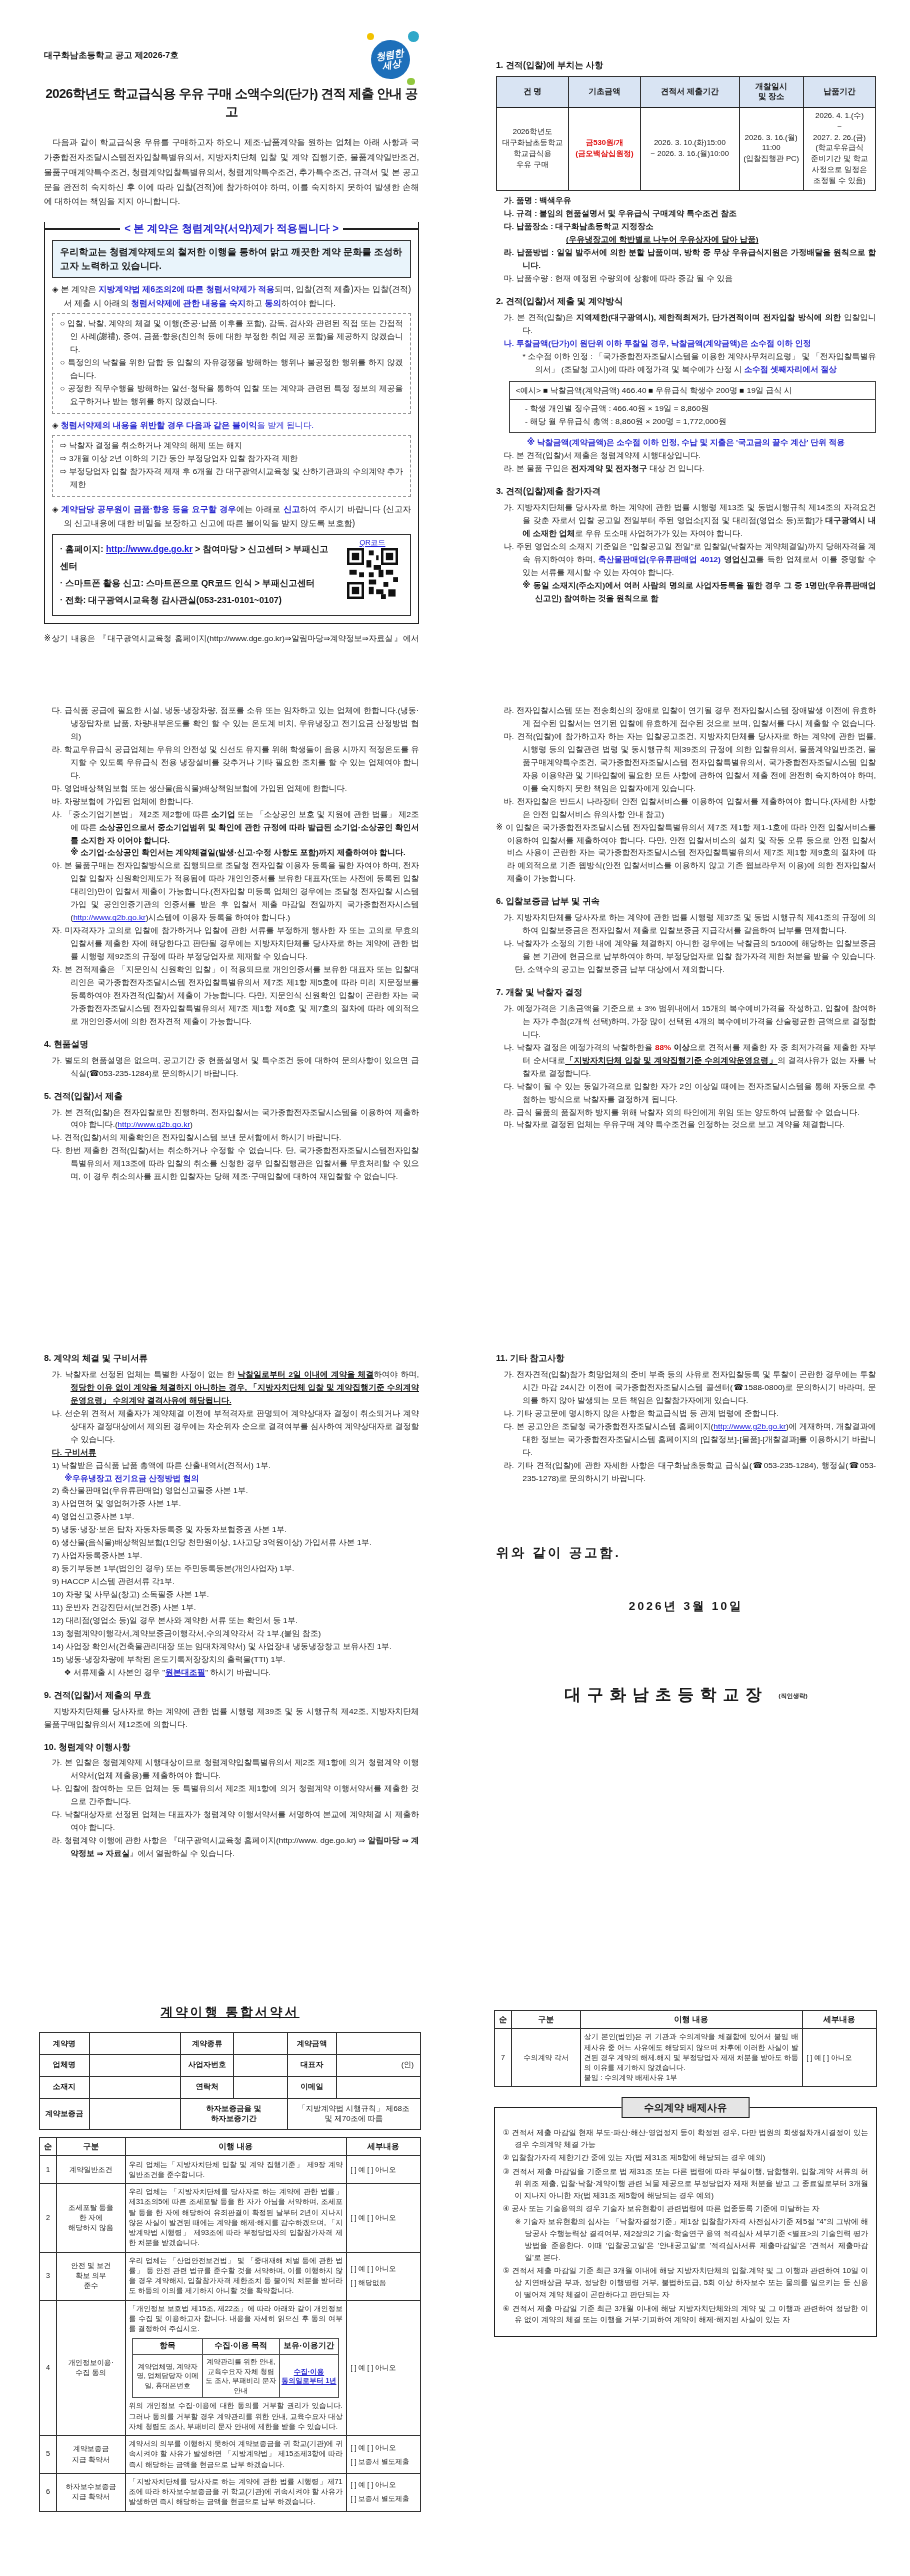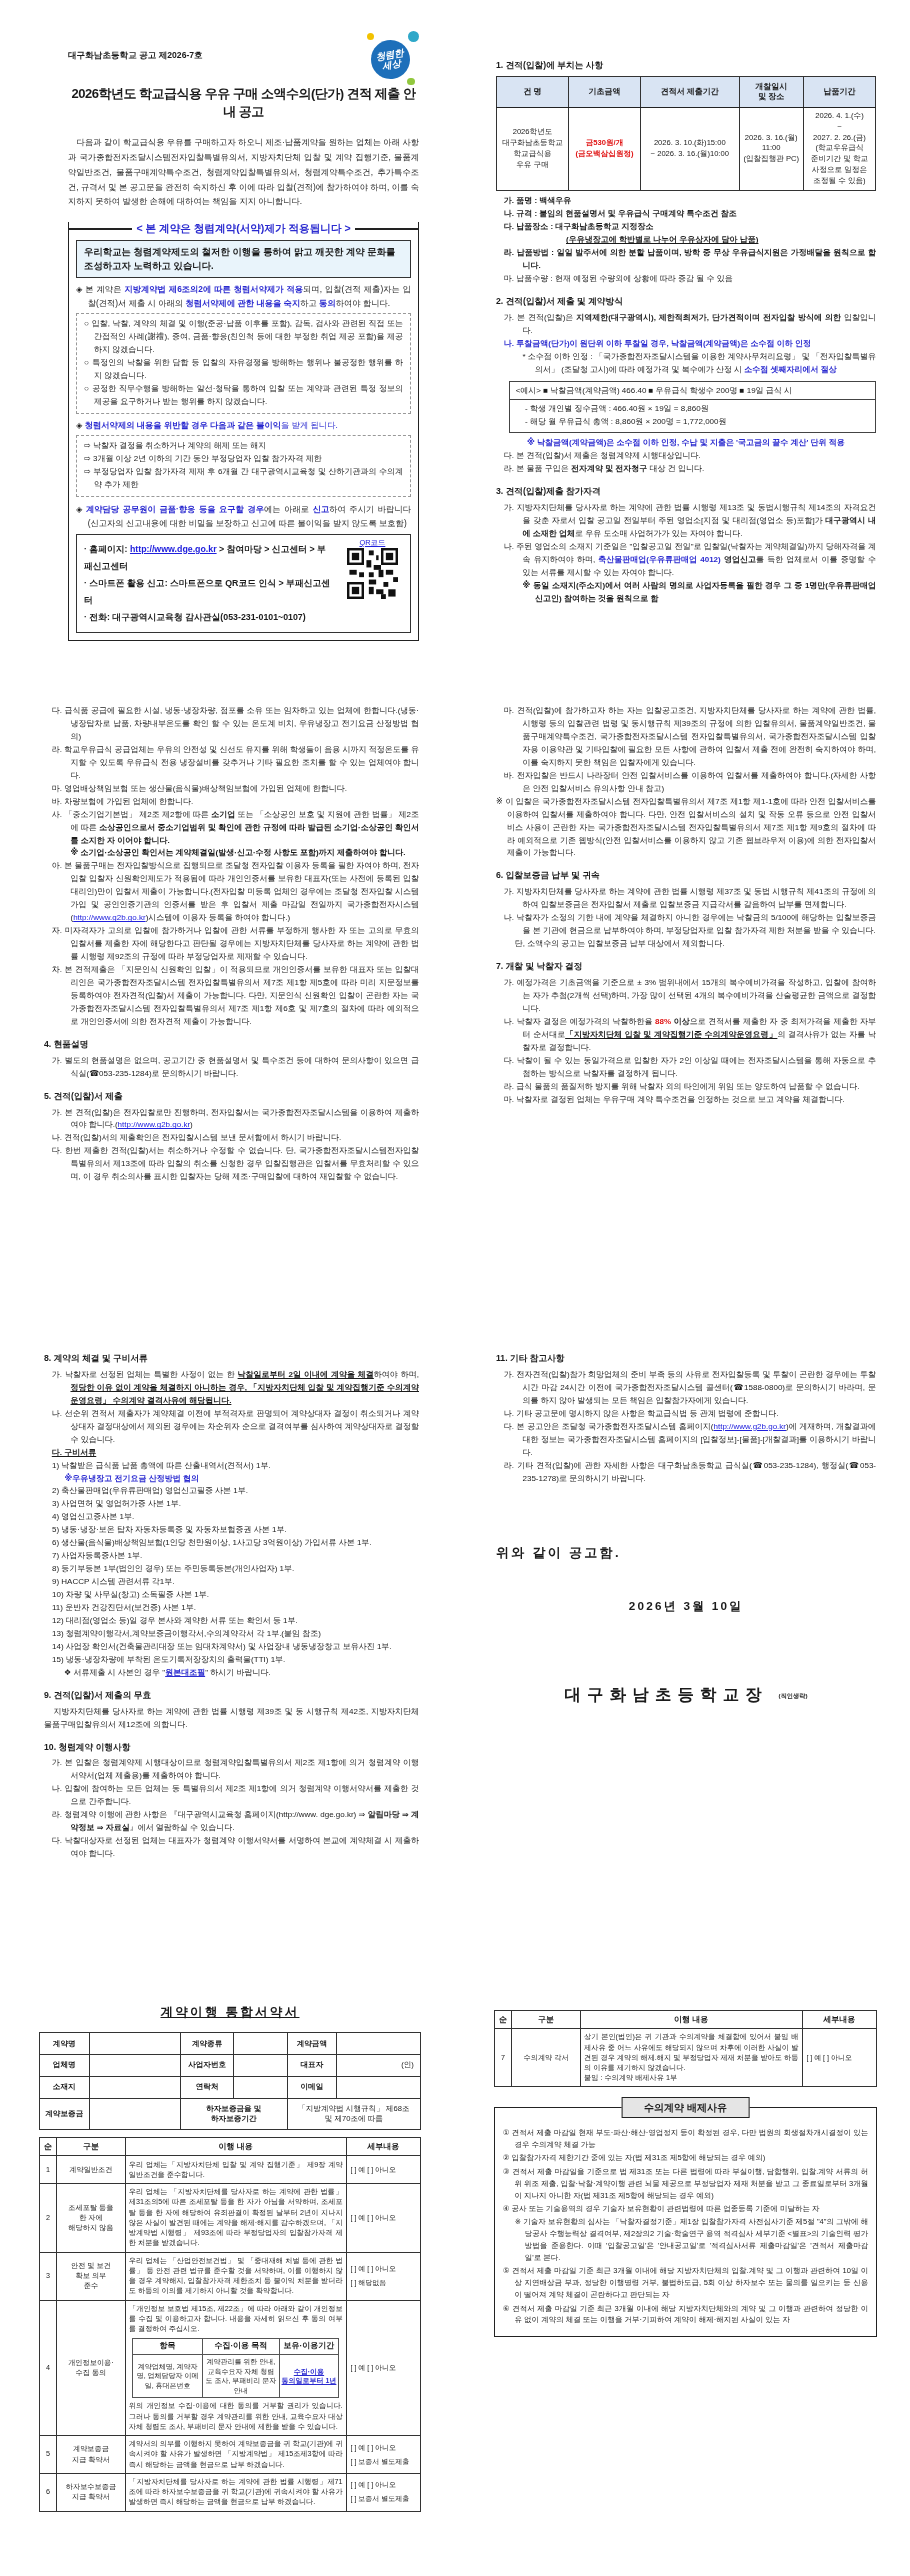--- a/index.html
+++ b/index.html
@@ -1,19 +1,19 @@
 <!DOCTYPE html>
 <html style="font-size:12.5px"><head>
 <meta charset="utf-8">
 <style>
   html,body{margin:0;padding:0}
   body{width:911px;height:2576px;background:#ffffff;position:relative;
        font-family:"Liberation Sans","DejaVu Sans",sans-serif;color:#1b1b1b}
   .page{position:absolute;width:455px;height:644px;box-sizing:border-box;overflow:hidden;background:#fff}
-  #p1{left:0;top:0;padding:50px 36px 0 68px}
+  #p1{left:0;top:0;padding:50px 36px 0 44px}
   #p2{left:455px;top:0;padding:50px 34px 0 41px}
   #p3{left:0;top:644px;padding:61px 36px 0 44px}
   #p4{left:455px;top:644px;padding:61px 34px 0 41px}
   #p5{left:0;top:1288px;padding:55px 36px 0 44px}
   #p6{left:455px;top:1288px;padding:55px 34px 0 41px}
   #p7{left:0;top:1932px;padding:72px 34px 0 39px}
   #p8{left:455px;top:1932px;padding:78px 33px 0 39px}
   p,div{margin:0}
   .t{font-size:8px;line-height:1.62;text-align:justify}
   .sec{font-size:8.7px;font-weight:bold;margin:10px 0 3.9px 0}
@@ -247,20 +247,21 @@
   <p class="t it">차. 본 견적제출은 「지문인식 신원확인 입찰」이 적용되므로 개인인증서를 보유한 대표자 또는 입찰대리인은 국가종합전자조달시스템 전자입찰특별유의서 제7조 제1항 제5호에 따라 미리 지문정보를 등록하여야 전자견적(입찰)서 제출이 가능합니다. 다만, 지문인식 신원확인 입찰이 곤란한 자는 국가종합전자조달시스템 전자입찰특별유의서 제7조 제1항 제6호 및 제7호의 절차에 따라 예외적으로 개인인증서에 의한 전자견적 제출이 가능합니다.</p>
   <p class="sec">4. 현품설명</p>
   <p class="t it">가. 별도의 현품설명은 없으며, 공고기간 중 현품설명서 및 특수조건 등에 대하여 문의사항이 있으면  급식실(☎053-235-1284)로 문의하시기 바랍니다.</p>
   <p class="sec">5. 견적(입찰)서 제출</p>
   <p class="t it"><span>가. 본 견적(입찰)은 전자입찰로만 진행하며, 전자입찰서는 국가종합전자조달시스템을 이용하여 제출하여야 합니다.(</span><span class="lk">http://www.g2b.go.kr</span><span>)</span></p>
   <p class="t it">나. 견적(입찰)서의 제출확인은 전자입찰시스템 보낸 문서함에서 하시기 바랍니다.</p>
   <p class="t it">다. 한번 제출한 견적(입찰)서는 취소하거나 수정할 수 없습니다. 단, 국가종합전자조달시스템전자입찰특별유의서 제13조에 따라 입찰의 취소를 신청한 경우 입찰집행관은 입찰서를 무효처리할 수 있으며, 이 경우 취소의사를 표시한 입찰자는 당해 제조·구매입찰에 대하여 재입찰할 수 없습니다.</p>
 </div>
 
 <div class="page" id="p4">
+  <p class="t it">라. 전자입찰시스템 또는 전송회신의 장애로 입찰이 연기될 경우 전자입찰시스템 장애발생 이전에 유효하게 접수된 입찰서는 연기된 입찰에 유효하게 접수된 것으로 보며, 입찰서를 다시 제출할 수 없습니다.</p>
   <p class="t it">마. 견적(입찰)에 참가하고자 하는 자는 입찰공고조건, 지방자치단체를 당사자로 하는 계약에 관한 법률, 시행령 등의 입찰관련 법령 및 동시행규칙 제39조의 규정에 의한 입찰유의서, 물품계약일반조건, 물품구매계약특수조건, 국가종합전자조달시스템 전자입찰특별유의서, 국가종합전자조달시스템 입찰자용 이용약관 및 기타입찰에 필요한 모든 사항에 관하여 입찰서 제출 전에 완전히 숙지하여야 하며, 이를 숙지하지 못한 책임은 입찰자에게 있습니다.</p>
   <p class="t it">바. 전자입찰은 반드시 나라장터 안전 입찰서비스를 이용하여 입찰서를 제출하여야 합니다.(자세한 사항은 안전 입찰서비스 유의사항 안내 참고)</p>
   <p class="t" style="padding-left:11px;text-indent:-11px">※ 이 입찰은 국가종합전자조달시스템 전자입찰특별유의서 제7조 제1항 제1-1호에 따라 안전 입찰서비스를 이용하여 입찰서를 제출하여야 합니다. 다만, 안전 입찰서비스의 설치 및 작동 오류 등으로 안전 입찰서비스 사용이 곤란한 자는 국가종합전자조달시스템 전자입찰특별유의서 제7조 제1항 제9호의 절차에 따라 예외적으로 기존 웹방식(안전 입찰서비스를 이용하지 않고 기존 웹브라우저 이용)에 의한 전자입찰서 제출이 가능합니다.</p>
   <p class="sec">6. 입찰보증금 납부 및 귀속</p>
   <p class="t it">가. 지방자치단체를 당사자로 하는 계약에 관한 법률 시행령 제37조 및 동법 시행규칙 제41조의 규정에 의하여 입찰보증금은 전자입찰서 제출로 입찰보증금 지급각서를 갈음하여 납부를 면제합니다.</p>
   <p class="t it">나. 낙찰자가 소정의 기한 내에 계약을 체결하지 아니한 경우에는 낙찰금의 5/100에 해당하는 입찰보증금을 본 기관에 현금으로 납부하여야 하며, 부정당업자로 입찰 참가자격 제한 처분을 받을 수 있습니다.</p>
   <p class="t" style="margin-left:18.7px">단, 소액수의 공고는 입찰보증금 납부 대상에서 제외합니다.</p>
   <p class="sec">7. 개찰 및 낙찰자 결정</p>
   <p class="t it">가. 예정가격은 기초금액을 기준으로 ± 3% 범위내에서 15개의 복수예비가격을 작성하고, 입찰에 참여하는 자가 추첨(2개씩 선택)하며, 가장 많이 선택된 4개의 복수예비가격을 산술평균한 금액으로 결정합니다.</p>
   <p class="t it"><span>나. 낙찰자 결정은 예정가격의 낙찰하한율 </span><span class="rd b">88%</span><span class="b"> 이상</span><span>으로 견적서를 제출한 자 중 최저가격을 제출한 자부터 순서대로</span><span class="b u">「지방자치단체 입찰 및 계약집행기준 수의계약운영요령」</span><span>의 결격사유가 없는 자를 낙찰자로 결정합니다.</span></p>
@@ -291,22 +292,22 @@
     <p class="t" style="padding-left:12.5px;text-indent:-12.5px">13) 청렴계약이행각서,계약보증금이행각서,수의계약각서 각 1부.(붙임 참조)</p>
     <p class="t" style="padding-left:12.5px;text-indent:-12.5px">14) 사업장 확인서(건축물관리대장 또는 임대차계약서) 및 사업장내 냉동냉장창고 보유사진 1부.</p>
     <p class="t" style="padding-left:12.5px;text-indent:-12.5px">15) 냉동·냉장차량에 부착된 온도기록저장장치의 출력물(TTI) 1부.</p>
   </div>
   <p class="t" style="margin-left:20px"><span>❖ 서류제출 시 사본인 경우  "</span><span class="blb u">원본대조필</span><span>"  하시기 바랍니다.</span></p>
   <p class="sec">9. 견적(입찰)서 제출의 무효</p>
   <p class="t" style="text-indent:9.4px">지방자치단체를 당사자로 하는 계약에 관한 법률 시행령 제39조 및 동 시행규칙 제42조, 지방자치단체 물품구매입찰유의서 제12조에 의합니다.</p>
   <p class="sec">10. 청렴계약 이행사항</p>
   <p class="t it">가. 본 입찰은 청렴계약제 시행대상이므로 청렴계약입찰특별유의서 제2조 제1항에 의거 청렴계약 이행서약서(업체 제출용)를 제출하여야 합니다.</p>
   <p class="t it">나. 입찰에 참여하는 모든 업체는 동 특별유의서 제2조 제1항에 의거 청렴계약 이행서약서를 제출한 것으로 간주합니다.</p>
+  <p class="t it">다. 낙찰대상자로 선정된 업체는 대표자가 청렴계약 이행서약서를 서명하여 본교에 계약체결 시 제출하여야 합니다.</p>
   <p class="t it"><span>라. 청렴계약 이행에 관한 사항은 『대구광역시교육청 홈페이지(http://www. dge.go.kr)  ⇒ </span><span class="b">알림마당 ⇒ 계약정보 ⇒ 자료실</span><span>』에서 열람하실 수 있습니다.</span></p>
-  <p class="t it">다. 낙찰대상자로 선정된 업체는 대표자가 청렴계약 이행서약서를 서명하여 본교에 계약체결 시 제출하여야 합니다.</p>
 </div>
 
 <div class="page" id="p6">
   <p class="sec">11. 기타 참고사항</p>
   <p class="t it">가. 전자견적(입찰)참가 희망업체의 준비 부족 등의 사유로 전자입찰등록 및 투찰이 곤란한 경우에는 투찰시간 마감 24시간 이전에 국가종합전자조달시스템 콜센터(☎1588-0800)로 문의하시기 바라며, 문의를 하지 않아 발생되는 모든 책임은 입찰참가자에게 있습니다.</p>
   <p class="t it">나. 기타 공고문에 명시하지 않은 사항은 학교급식법 등 관계 법령에 준합니다.</p>
   <p class="t it"><span>다. 본 공고안은 조달청 국가종합전자조달시스템 홈페이지(</span><span class="lk">http://www.g2b.go.kr</span><span>)에 게재하며, 개찰결과에 대한 정보는 국가종합전자조달시스템 홈페이지의 [입찰정보]-[물품]-[개찰결과]를 이용하시기 바랍니다.</span></p>
   <p class="t it">라. 기타 견적(입찰)에 관한 자세한 사항은 대구화남초등학교 급식실(☎053-235-1284), 행정실(☎053-235-1278)로 문의하시기 바랍니다.</p>
   <p class="closing">위와  같이 공고함.</p>
   <p class="a-date">2026년 3월  10일</p>

